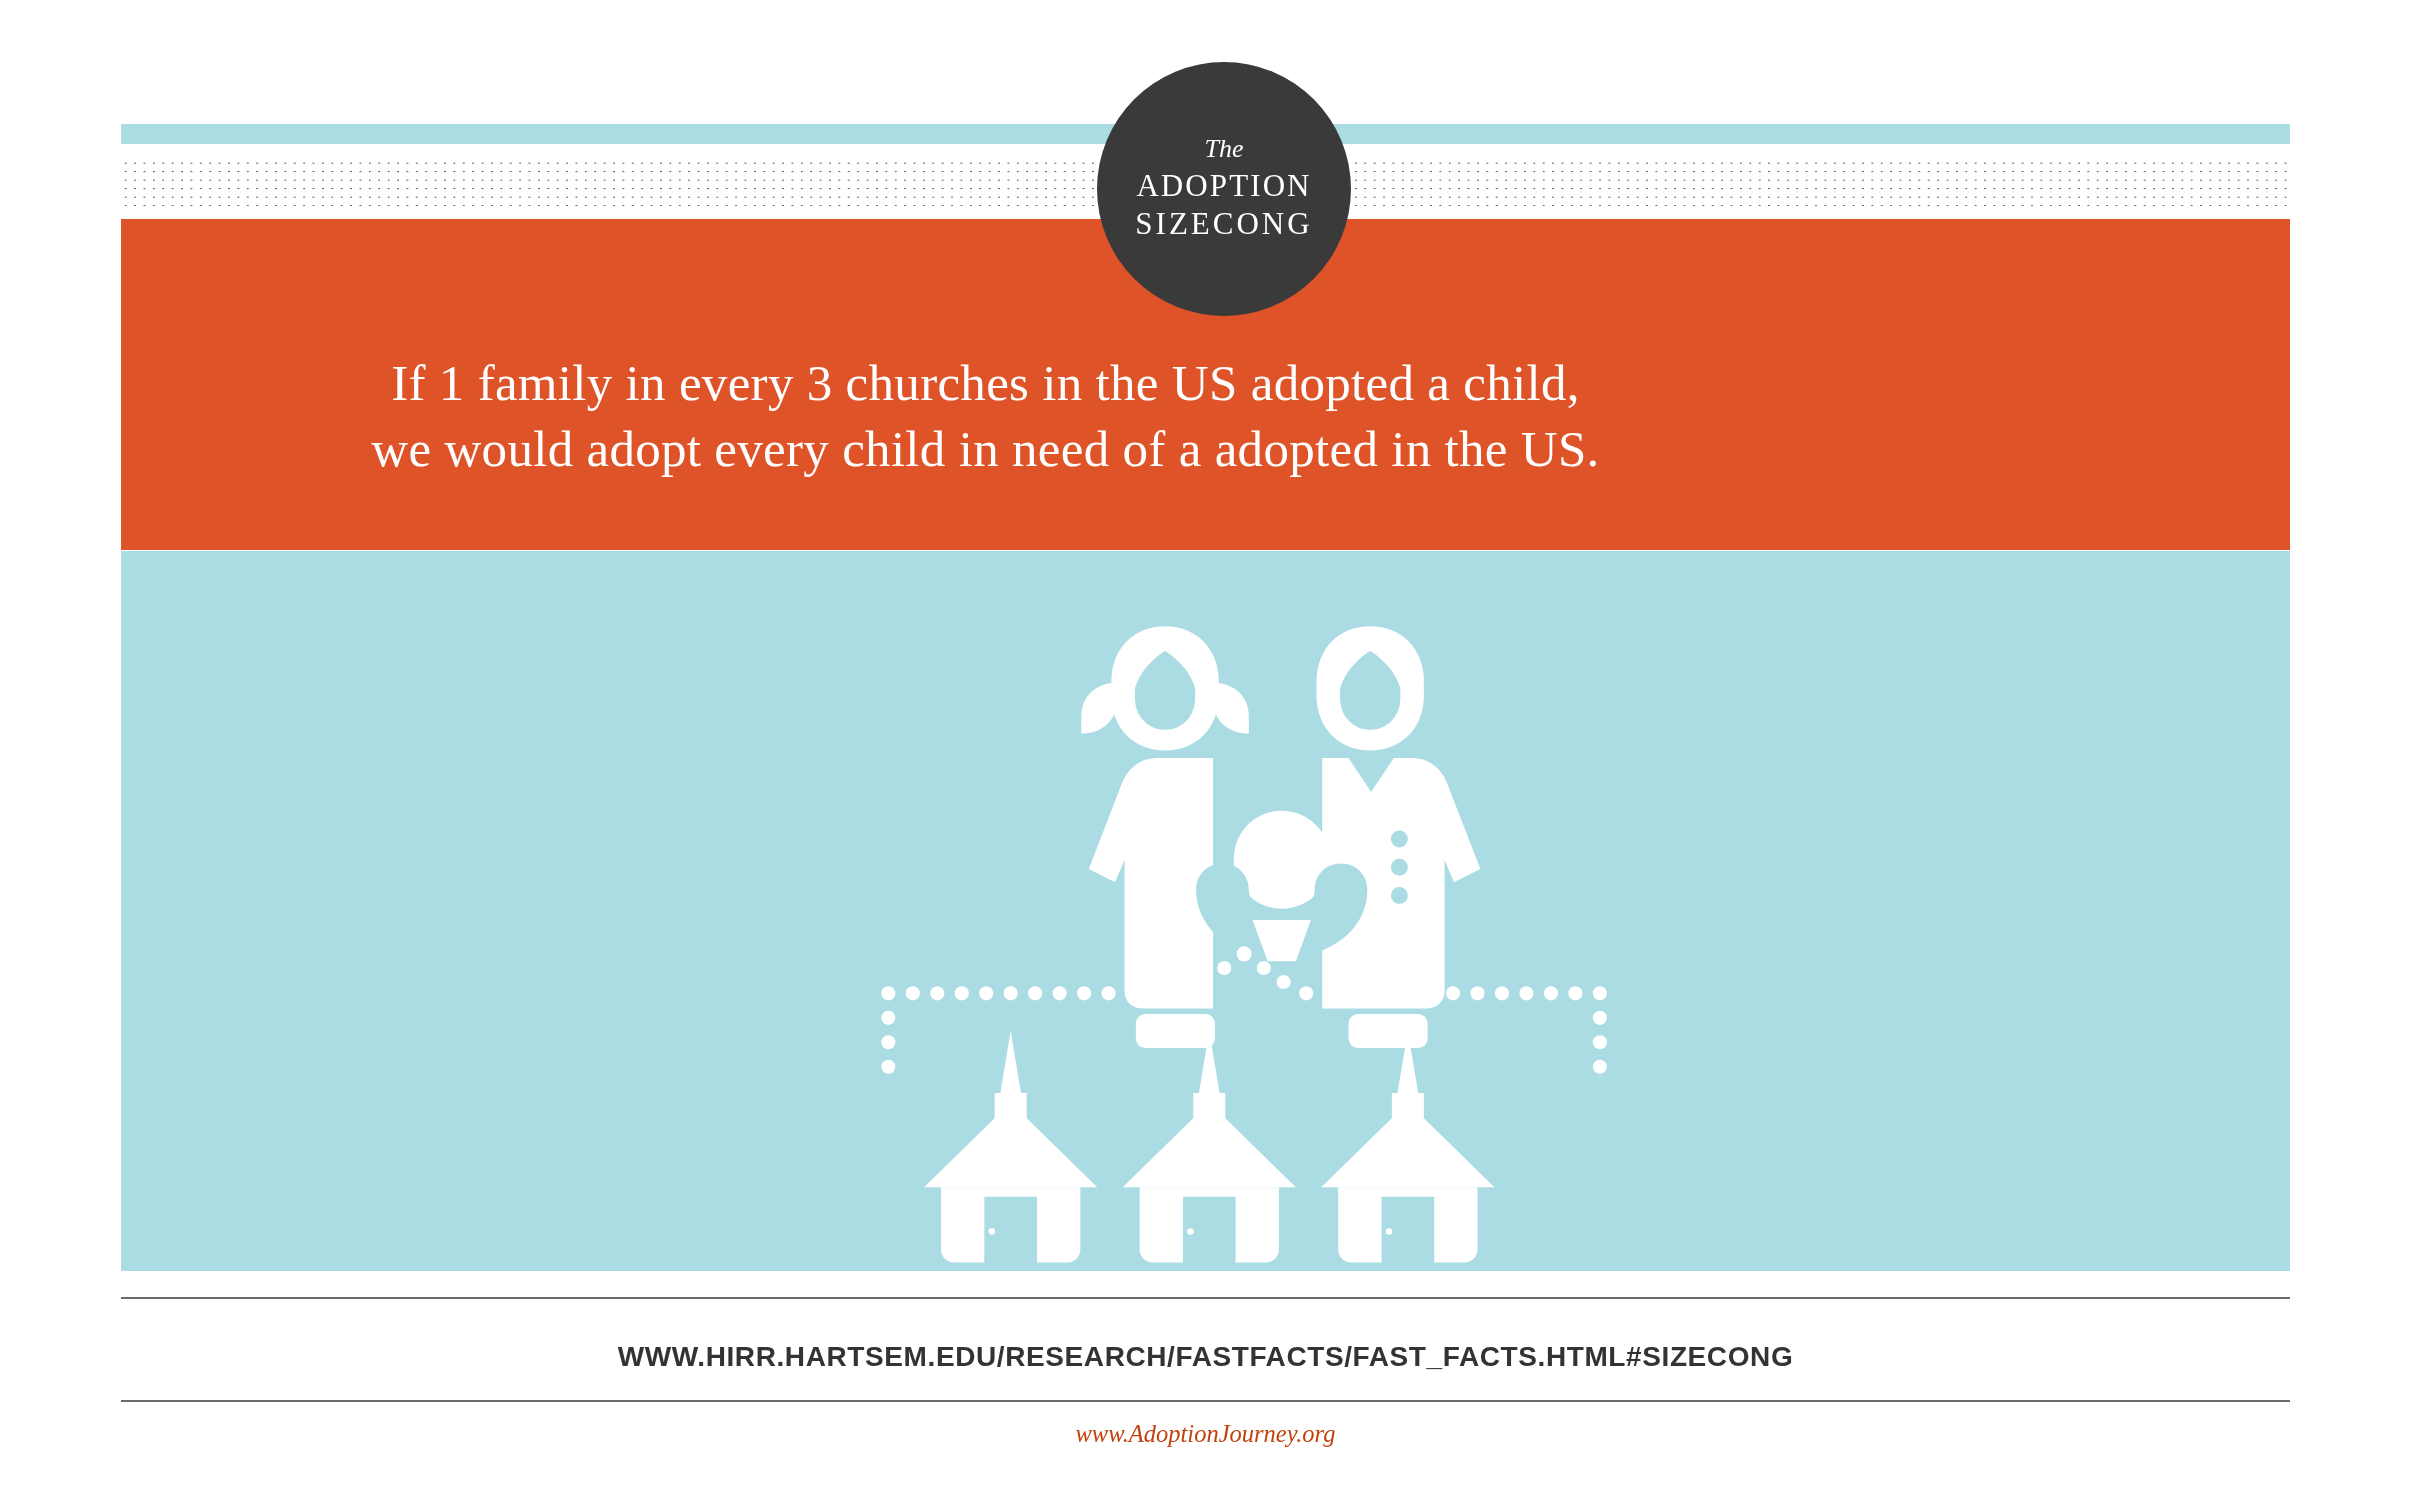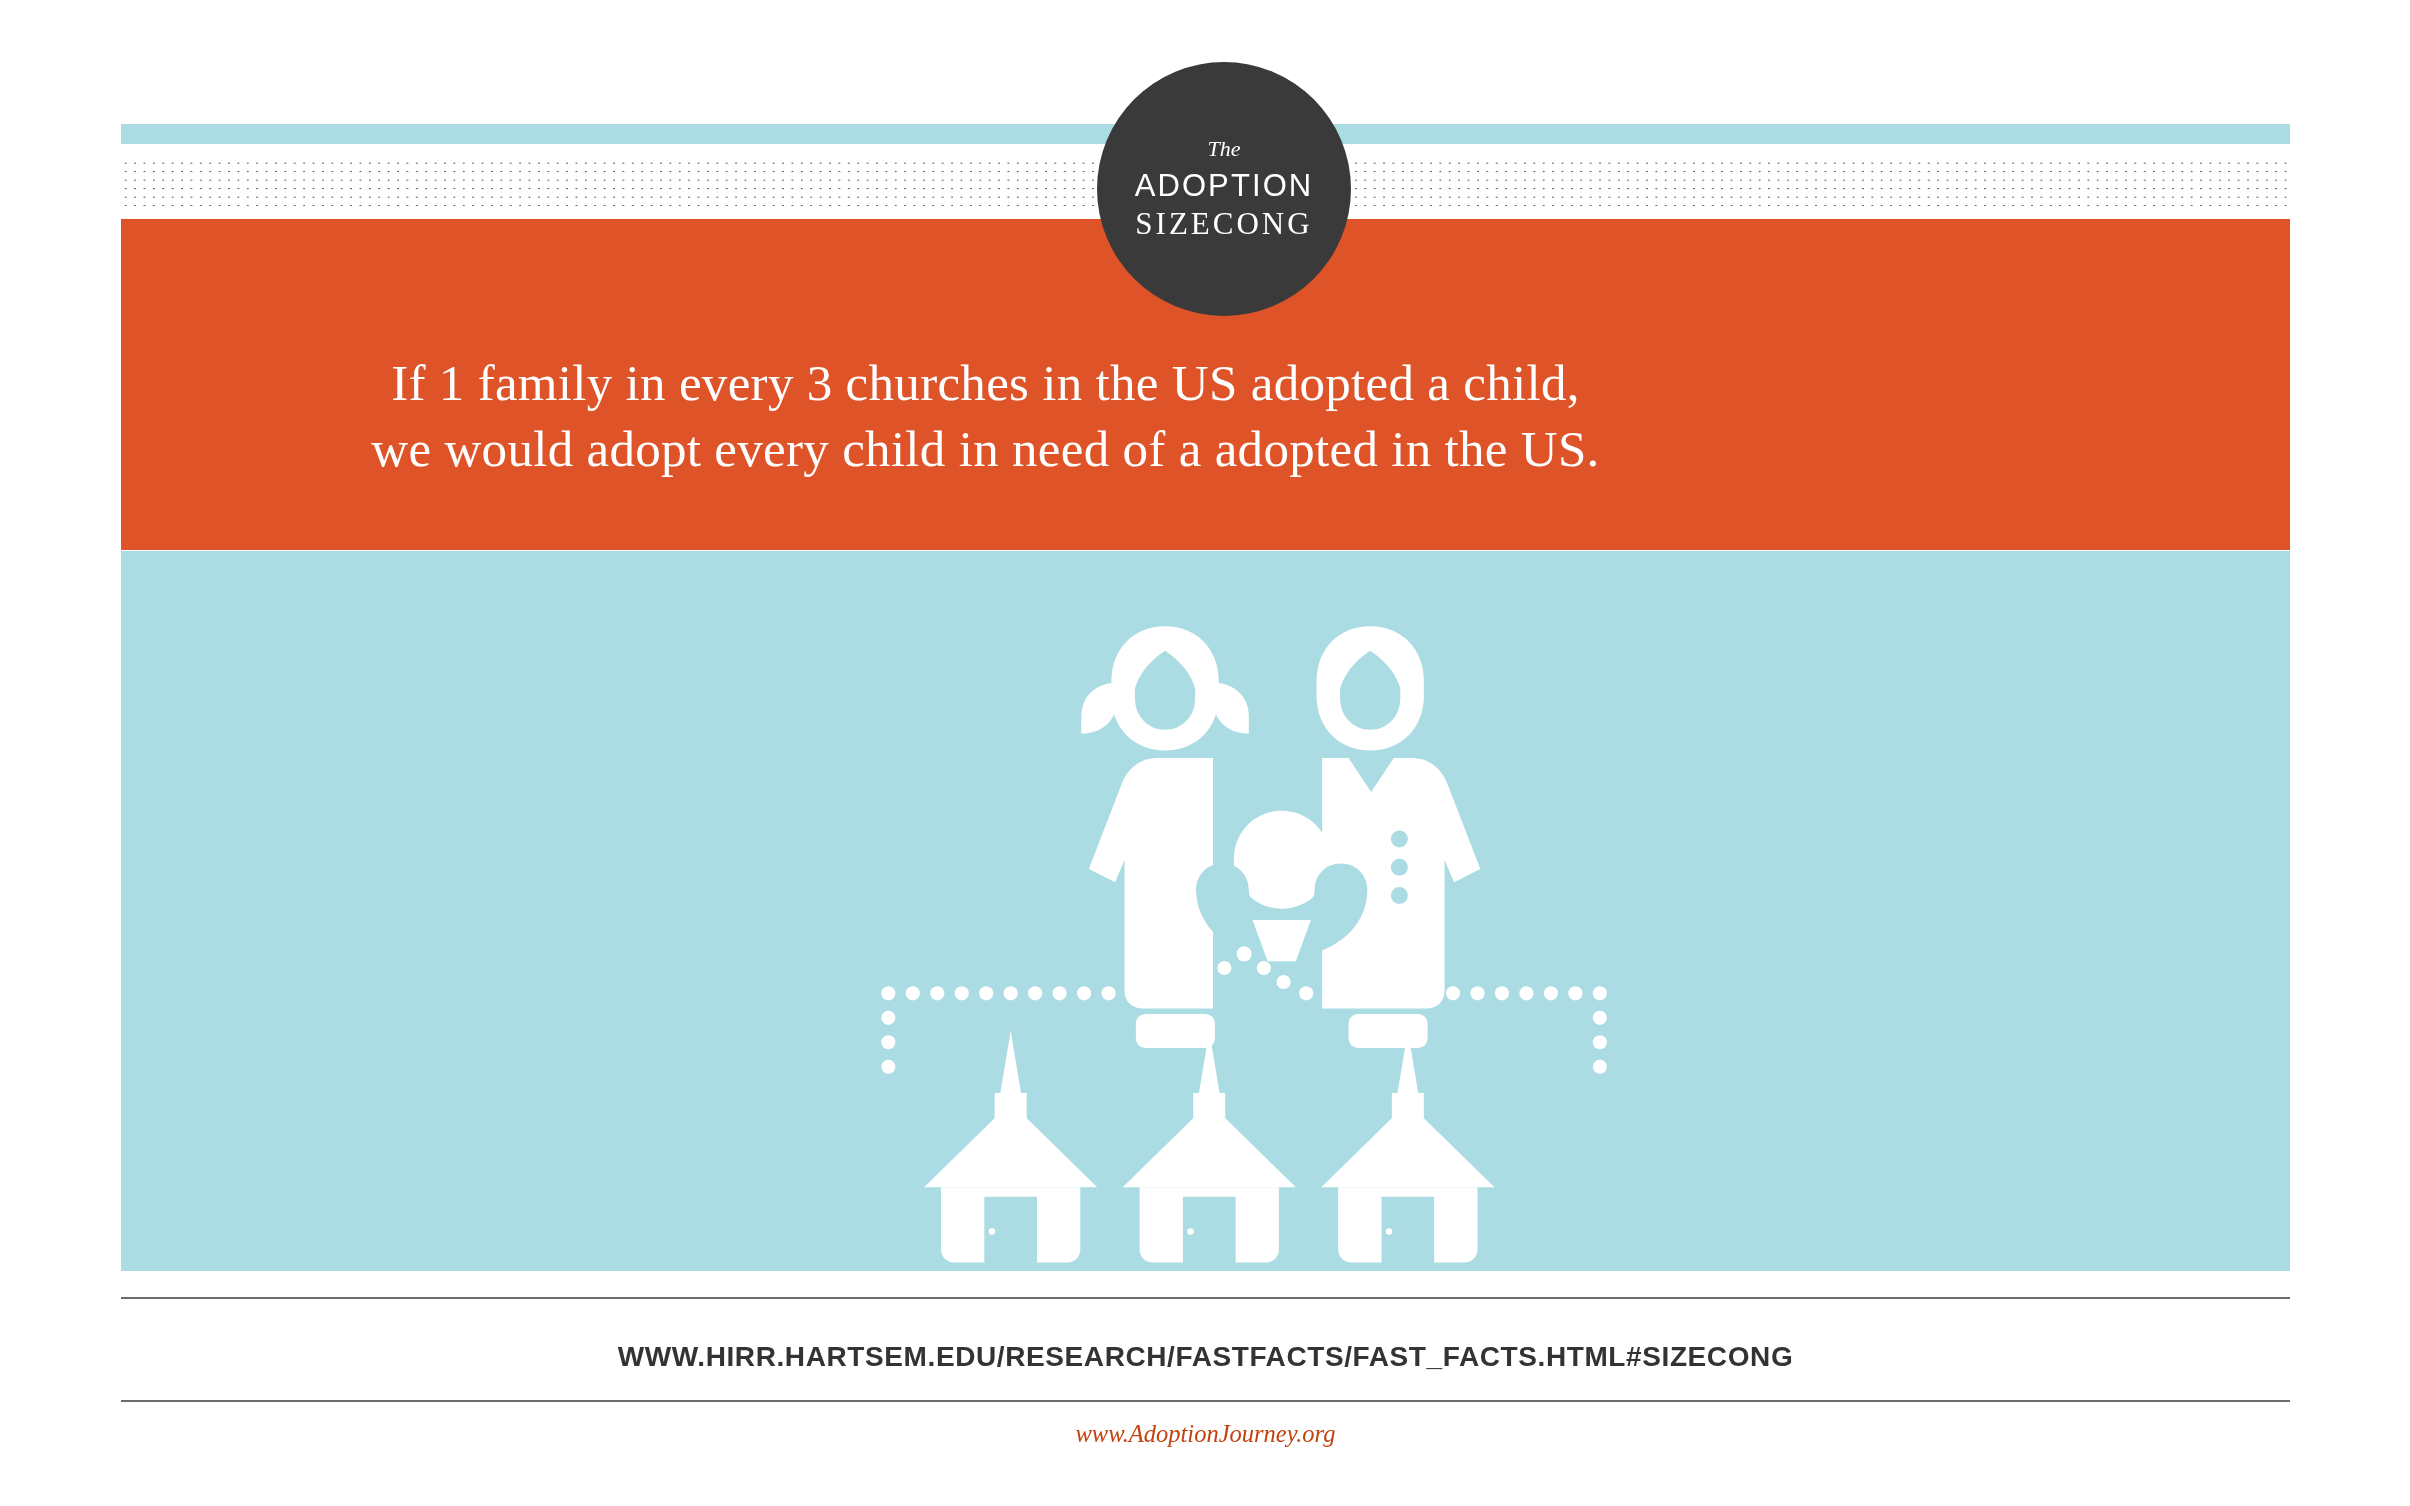--- a/index.html
+++ b/index.html
@@ -103,26 +103,26 @@
     background: #3A3A3A;
     display: flex;
     flex-direction: column;
     align-items: center;
     justify-content: center;
     color: #ffffff;
   }
   .logo-the {
     font-family: "Liberation Serif", serif;
     font-style: italic;
-    font-size: 22px;
+    font-size: 26px;
     line-height: 28px;
     margin-bottom: 3.8px;
   }
   .logo-adoption {
-    font-family: Liberation Sans, sans-serif;
+    font-family: Liberation Serif, serif;
     font-size: 31px;
     letter-spacing: 2.1px;
     line-height: 38px;
   }
   .logo-journey {
     font-family: "Liberation Serif", serif;
     font-size: 31px;
     letter-spacing: 3px;
     line-height: 38px;
   }

